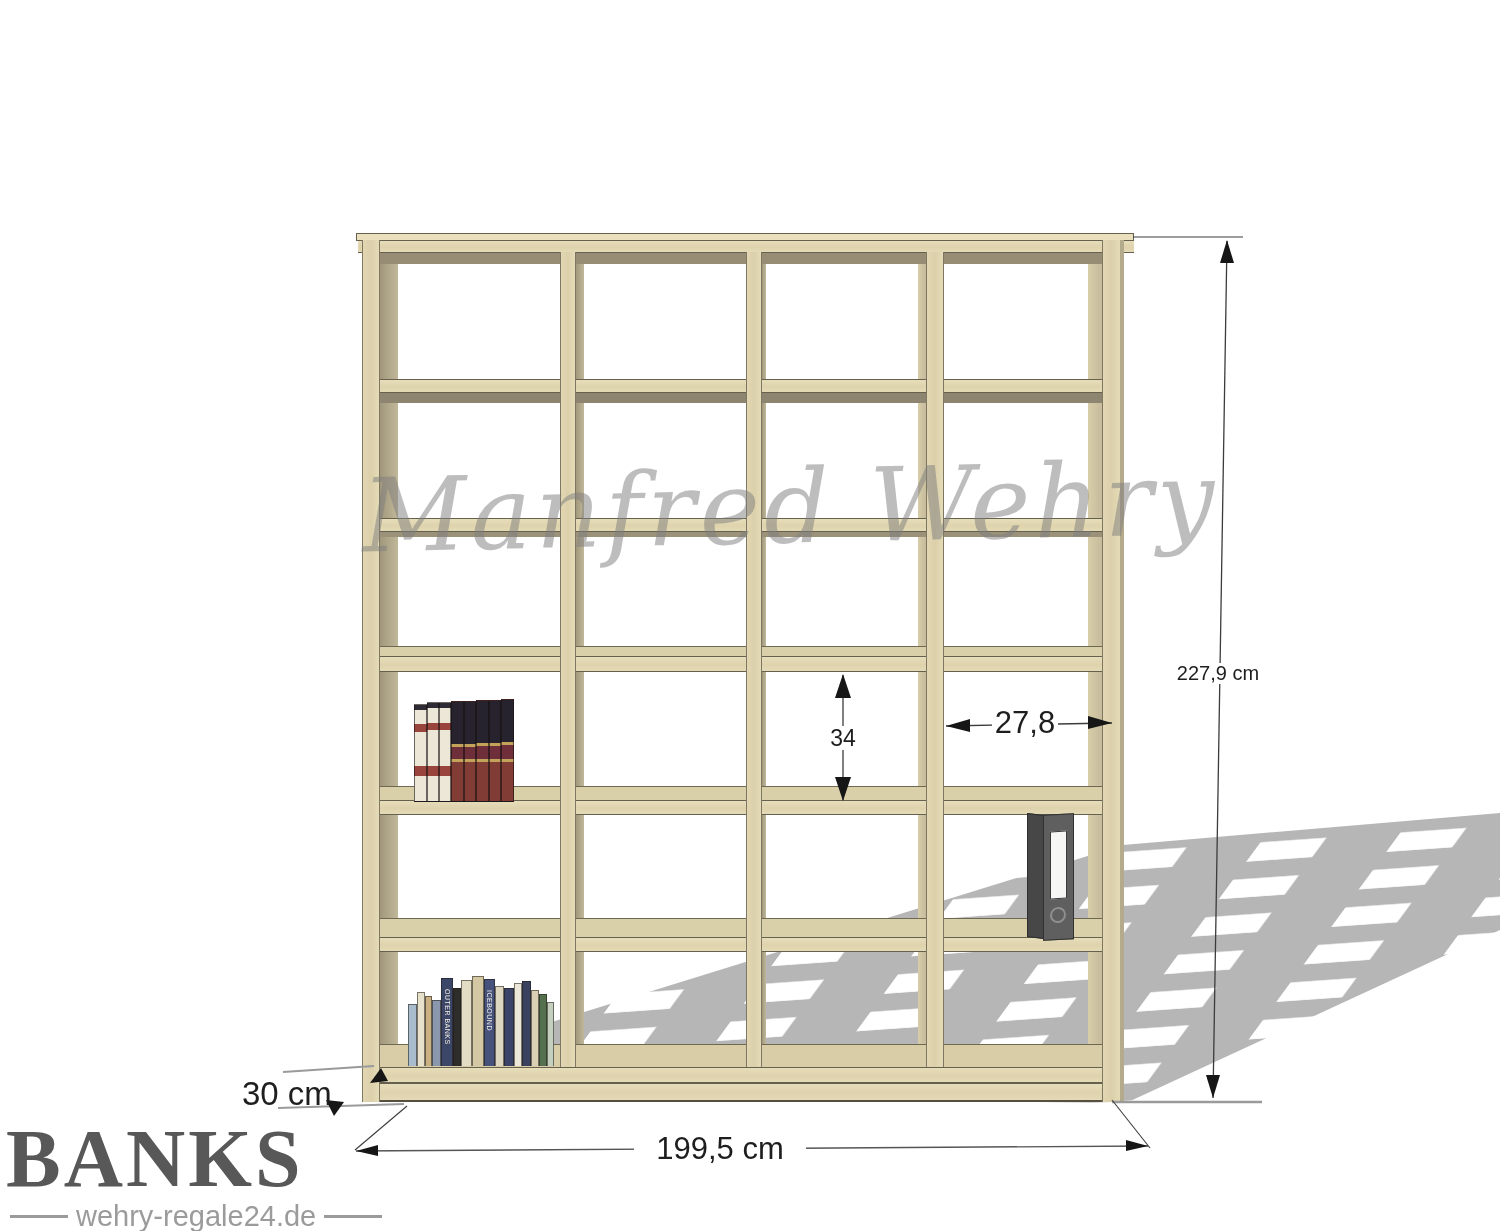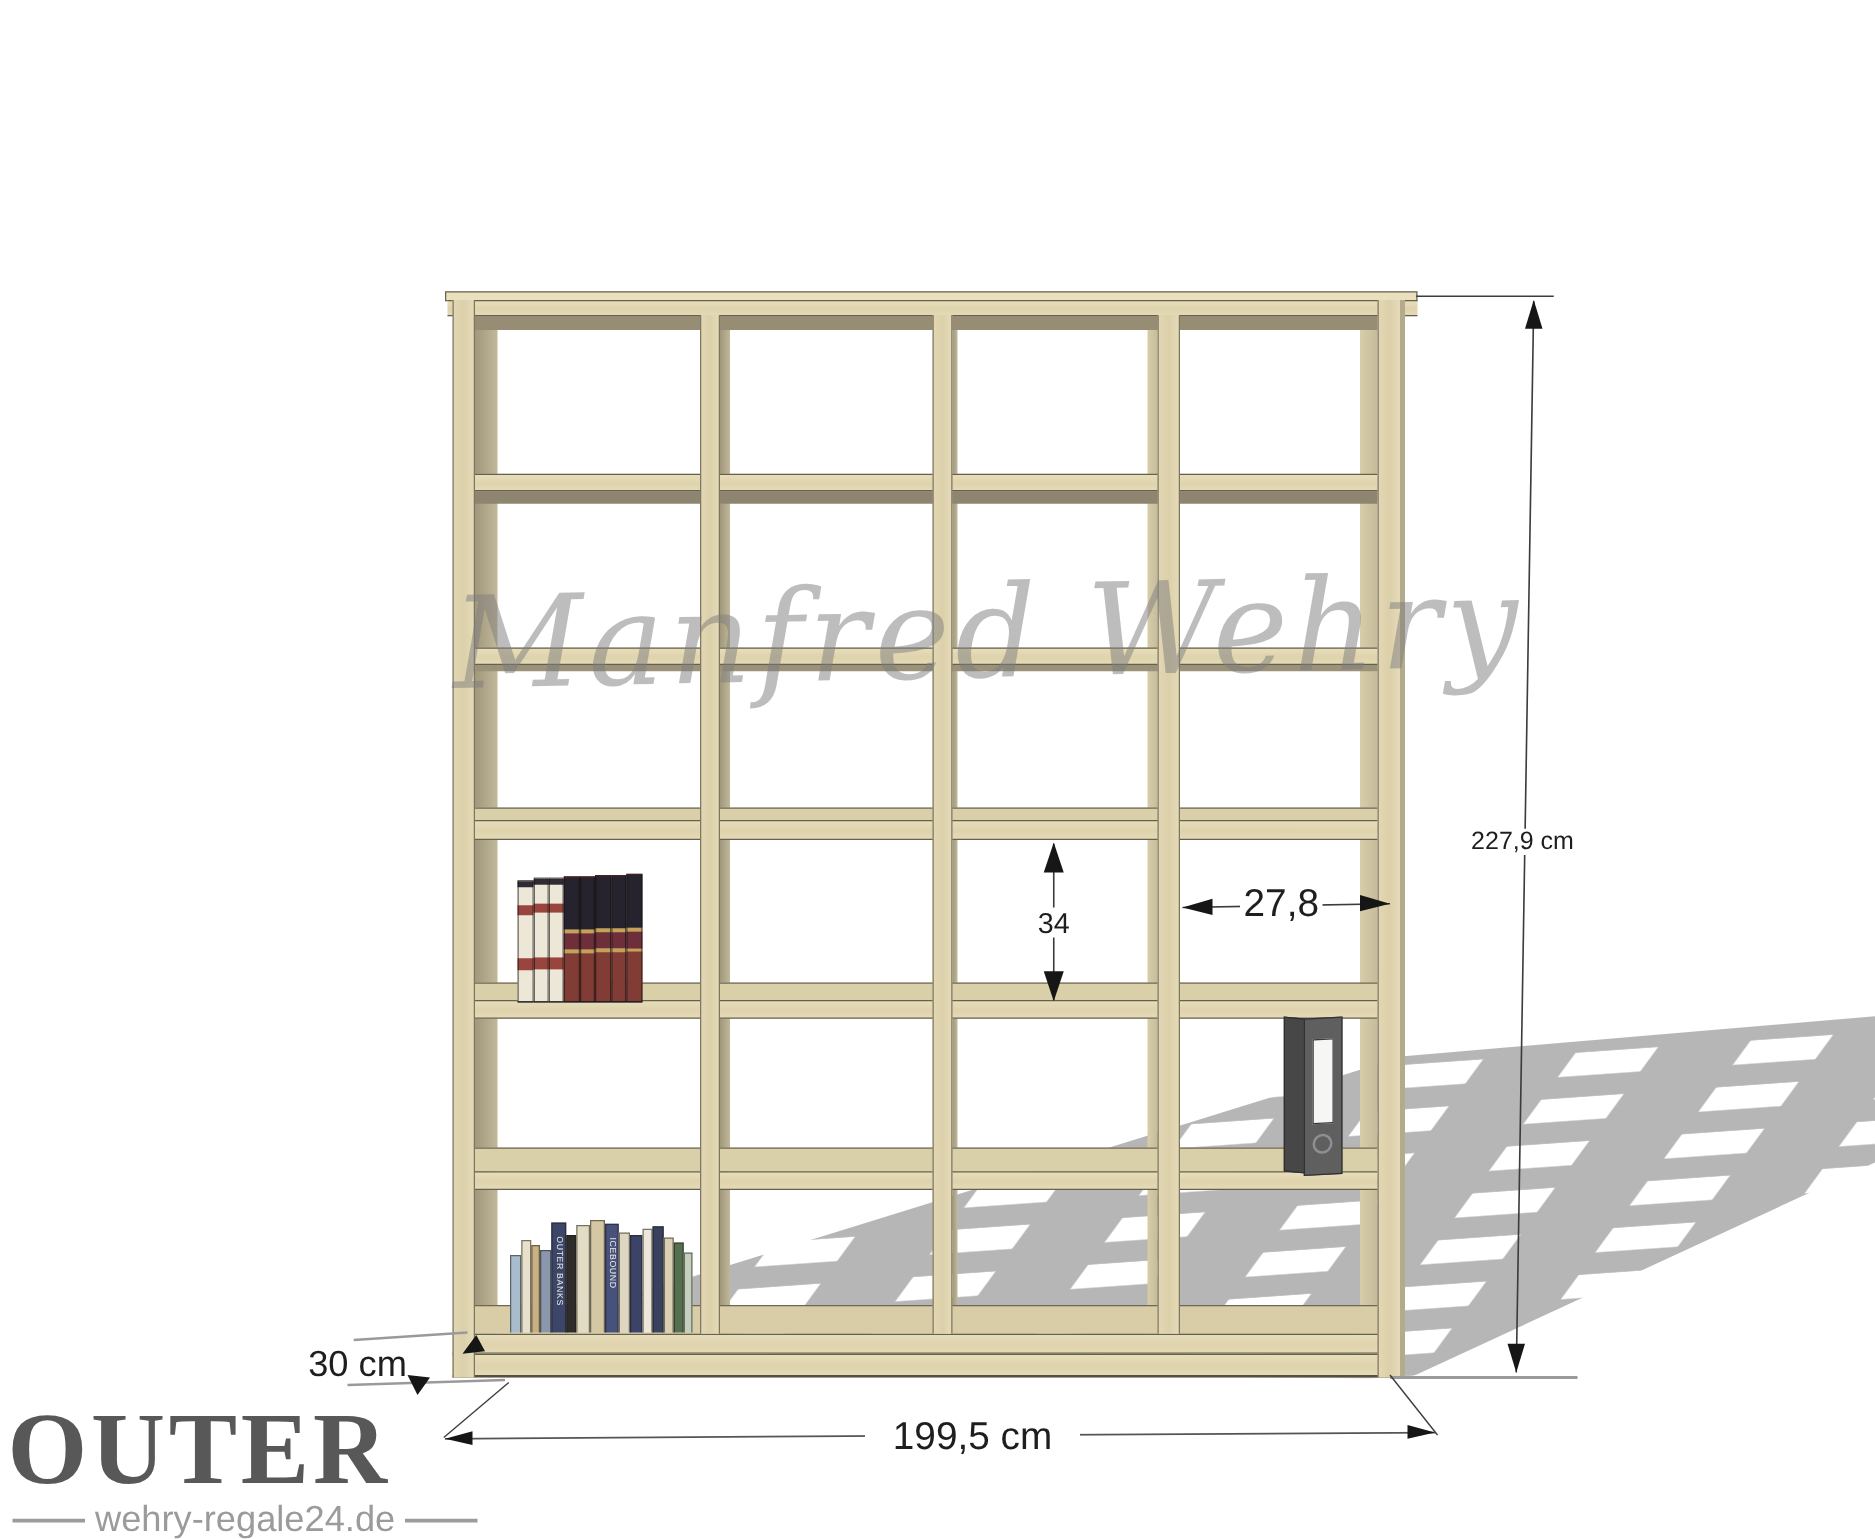--- a/index.html
+++ b/index.html
@@ -154,27 +154,27 @@
     <line x1="843" y1="675" x2="843" y2="800" stroke="#3c3c3c" stroke-width="1.3"></line>
     <polygon points="843,674 835,698 851,698" fill="#161616"></polygon>
     <polygon points="843,801 835,777 851,777" fill="#161616"></polygon>
 
     <line x1="946" y1="726" x2="1112" y2="723" stroke="#3c3c3c" stroke-width="1.3"></line>
     <polygon points="946,726 970,719 970,732" fill="#161616"></polygon>
     <polygon points="1112,723 1088,716 1088,729" fill="#161616"></polygon>
   </svg>
 
   <div class="abs lbl" style="left:1158px;top:663px;width:120px;font-size:20px;z-index:6;">227,9 cm</div>
-  <div class="abs lbl" style="left:692px;top:1133px;width:172px;font-size:31px;z-index:6;">199,5 cm</div>
-  <div class="abs lbl" style="left:242px;top:1077px;width:88px;font-size:29px;z-index:6;background:transparent;">30 cm</div>
+  <div class="abs lbl" style="left:634px;top:1133px;width:172px;font-size:31px;z-index:6;">199,5 cm</div>
+  <div class="abs lbl" style="left:242px;top:1077px;width:88px;font-size:33px;z-index:6;background:transparent;">30 cm</div>
   <div class="abs lbl" style="left:820px;top:726px;width:46px;font-size:23px;z-index:6;">34</div>
   <div class="abs lbl" style="left:992px;top:707px;width:66px;font-size:31px;z-index:6;">27,8</div>
 
   <div class="abs" id="watermark" style="z-index:7;">Manfred Wehry</div>
 
-  <div class="abs" id="brand" style="z-index:8;">OUTER</div>
+  <div class="abs" id="brand" style="z-index:8;">BANKS</div>
   <div class="abs" id="tagline" style="z-index:8;">
     <span class="dash"></span>
     <span class="txt">wehry-regale24.de</span>
     <span class="dash"></span>
   </div>
 
 </div>
 
 </body></html>

